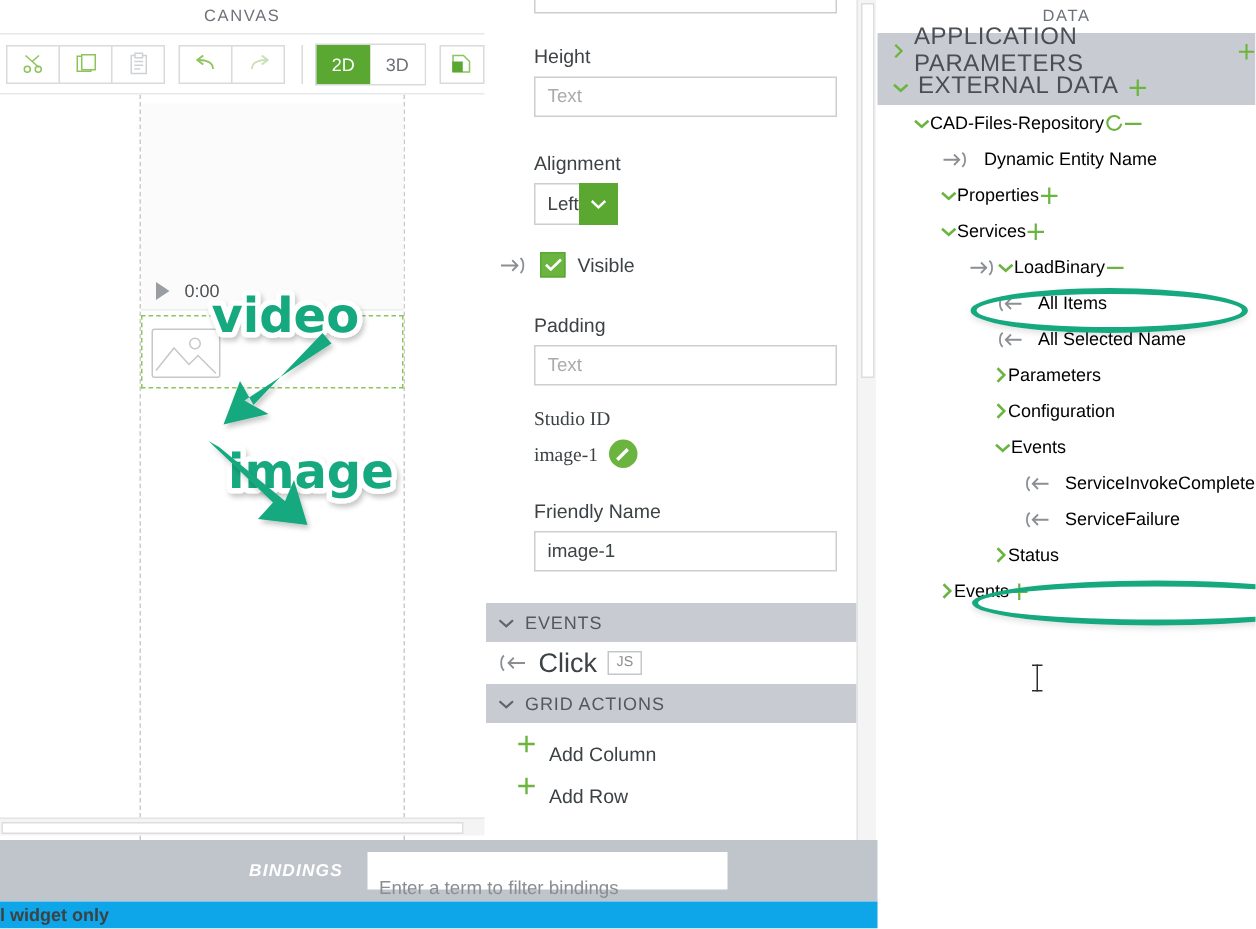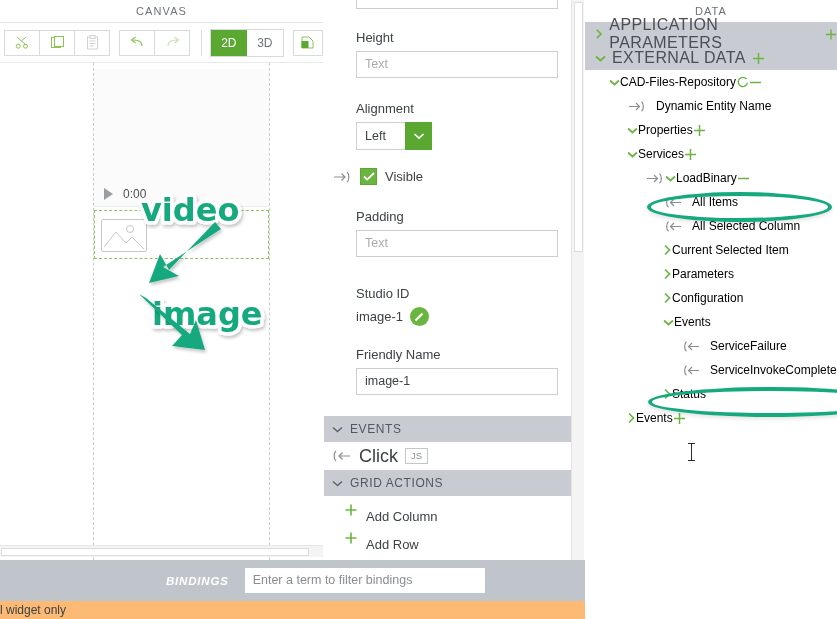--- a/index.html
+++ b/index.html
@@ -115,21 +115,21 @@
     width: 202px; height: 27px;
     border: 1px solid #ccced0; background: #fff;
     font-size: 12.5px; color: #3d4245;
     padding: 0 8px; line-height: 25px;
   }
   .prop-input.ph { color: #a9acae; }
   .top-cut-input {
     position: absolute; left: 32px; top: -18px;
     width: 202px; height: 27px; border: 1px solid #ccced0; background: #fff;
   }
-  .sel-wrap { display: flex; width: 76px; height: 28px; }
+  .sel-wrap { display: flex; width: 56px; height: 28px; }
   .sel-box {
     flex: 1; border: 1px solid #ccced0; border-right: 0; background: #fff;
     font-size: 12.5px; color: #3d4245; padding-left: 8px; line-height: 26px;
   }
   .sel-arrow {
     width: 27px; background: #5aa832;
     display: flex; align-items: center; justify-content: center;
   }
   .visible-row { display: flex; align-items: center; padding-left: 8px; }
   .chk {
@@ -222,25 +222,26 @@
   }
   #bindings-label {
     font-size: 11.5px; font-style: italic; font-weight: bold;
     letter-spacing: .8px; color: #ffffff;
     margin-left: 166px; margin-right: 16px;
   }
   #bindings-input {
     width: 240px; height: 25px;
     background: #ffffff; border: 0;
     font-size: 12.5px; color: #8a8e92;
-    padding: 0 8px; line-height: 25px;
+    padding: 12px 8px; line-height: 25px;
   }
   #bottom-strip {
     position: absolute; left: 0; top: 601px; width: 585px; height: 18px;
-    background: #fdba74;
+    background: #0ea5e9;
+    font-weight: bold;
   }
   #bottom-strip .txt {
     position: absolute; left: 0; top: 2px;
     font-size: 12px; color: #3d4245;
   }
 
   
   #canvas-hscroll {
     position: absolute; left: 0; top: 545px; width: 323px; height: 12px;
     background: #f4f4f4; border-top: 1px solid #e5e6e7;
@@ -413,21 +414,21 @@
           </svg>
         </div>
         <div class="visible-label">Visible</div>
       </div>
 
       <div class="prop-field" style="margin-top:24px;">
         <div class="prop-label">Padding</div>
         <div class="prop-input ph">Text</div>
       </div>
 
-      <div class="prop-field" style="margin-top:29px;">
+      <div class="prop-field" style="margin-top:14px;font-family:Liberation Serif, serif;">
         <div class="prop-label">Studio ID</div>
         <div class="studio-id-row">
           <div class="studio-id-val">image-1</div>
           <div class="pencil-badge">
             <svg width="12" height="12" viewBox="0 0 12 12">
               <path d="M2.5 9.5 L9.5 2.5" stroke="#ffffff" stroke-width="2.2" fill="none"></path>
             </svg>
           </div>
         </div>
       </div>
@@ -564,27 +565,21 @@
           </svg>
           <span style="display:inline-block;width:9px"></span>
           <span class="lbl">All Items</span>
         </div>
         <div class="tree-row" style="padding-left: 78px;">
           <svg width="20" height="13" viewBox="0 0 20 13">
             <path d="M18 6.5 h-10 M11 3 L7.5 6.5 L11 10" fill="none" stroke="#8b8f93" stroke-width="1.2"></path>
             <path d="M5.5 1.8 C3 3.6 3 9.4 5.5 11.2" fill="none" stroke="#8b8f93" stroke-width="1.2"></path>
           </svg>
           <span style="display:inline-block;width:9px"></span>
-          <span class="lbl">All Selected Column</span>
-        </div>
-        <div class="tree-row" style="padding-left: 78px;">
-          <svg width="9" height="12" viewBox="0 0 9 12">
-            <path d="M2 1.5 L6.5 6 L2 10.5" fill="none" stroke="#6bb43f" stroke-width="1.7"></path>
-          </svg>
-          <span class="lbl">Current Selected Item</span>
+          <span class="lbl">All Selected Name</span>
         </div>
         <div class="tree-row" style="padding-left: 78px;">
           <svg width="9" height="12" viewBox="0 0 9 12">
             <path d="M2 1.5 L6.5 6 L2 10.5" fill="none" stroke="#6bb43f" stroke-width="1.7"></path>
           </svg>
           <span class="lbl">Parameters</span>
         </div>
         <div class="tree-row" style="padding-left: 78px;">
           <svg width="9" height="12" viewBox="0 0 9 12">
             <path d="M2 1.5 L6.5 6 L2 10.5" fill="none" stroke="#6bb43f" stroke-width="1.7"></path>
@@ -596,29 +591,29 @@
             <path d="M1 1.5 L5.5 5.5 L10 1.5" fill="none" stroke="#6bb43f" stroke-width="1.7"></path>
           </svg>
           <span class="lbl">Events</span>
         </div>
         <div class="tree-row" style="padding-left: 96px;">
           <svg width="20" height="13" viewBox="0 0 20 13">
             <path d="M18 6.5 h-10 M11 3 L7.5 6.5 L11 10" fill="none" stroke="#8b8f93" stroke-width="1.2"></path>
             <path d="M5.5 1.8 C3 3.6 3 9.4 5.5 11.2" fill="none" stroke="#8b8f93" stroke-width="1.2"></path>
           </svg>
           <span style="display:inline-block;width:9px"></span>
-          <span class="lbl">ServiceFailure</span>
+          <span class="lbl">ServiceInvokeComplete</span>
         </div>
         <div class="tree-row" style="padding-left: 96px;">
           <svg width="20" height="13" viewBox="0 0 20 13">
             <path d="M18 6.5 h-10 M11 3 L7.5 6.5 L11 10" fill="none" stroke="#8b8f93" stroke-width="1.2"></path>
             <path d="M5.5 1.8 C3 3.6 3 9.4 5.5 11.2" fill="none" stroke="#8b8f93" stroke-width="1.2"></path>
           </svg>
           <span style="display:inline-block;width:9px"></span>
-          <span class="lbl">ServiceInvokeComplete</span>
+          <span class="lbl">ServiceFailure</span>
         </div>
         <div class="tree-row" style="padding-left: 78px;">
           <svg width="9" height="12" viewBox="0 0 9 12">
             <path d="M2 1.5 L6.5 6 L2 10.5" fill="none" stroke="#6bb43f" stroke-width="1.7"></path>
           </svg>
           <span class="lbl">Status</span>
         </div>
         <div class="tree-row" style="padding-left: 42px;">
           <svg width="9" height="12" viewBox="0 0 9 12">
             <path d="M2 1.5 L6.5 6 L2 10.5" fill="none" stroke="#6bb43f" stroke-width="1.7"></path>

